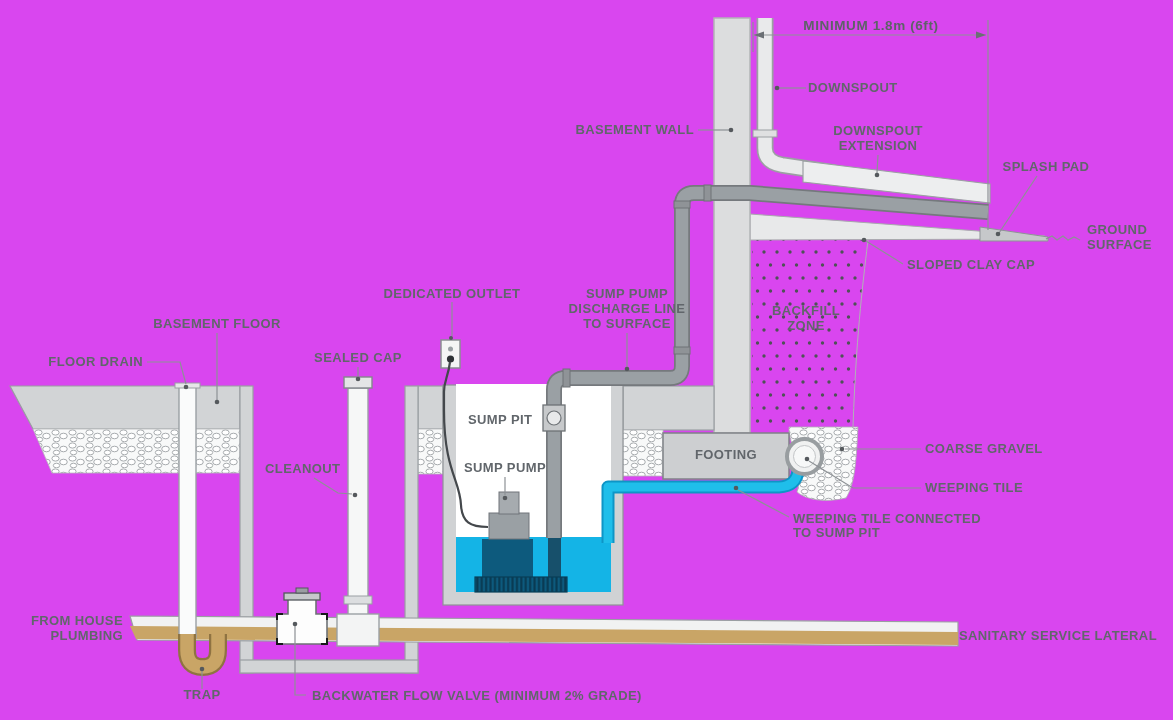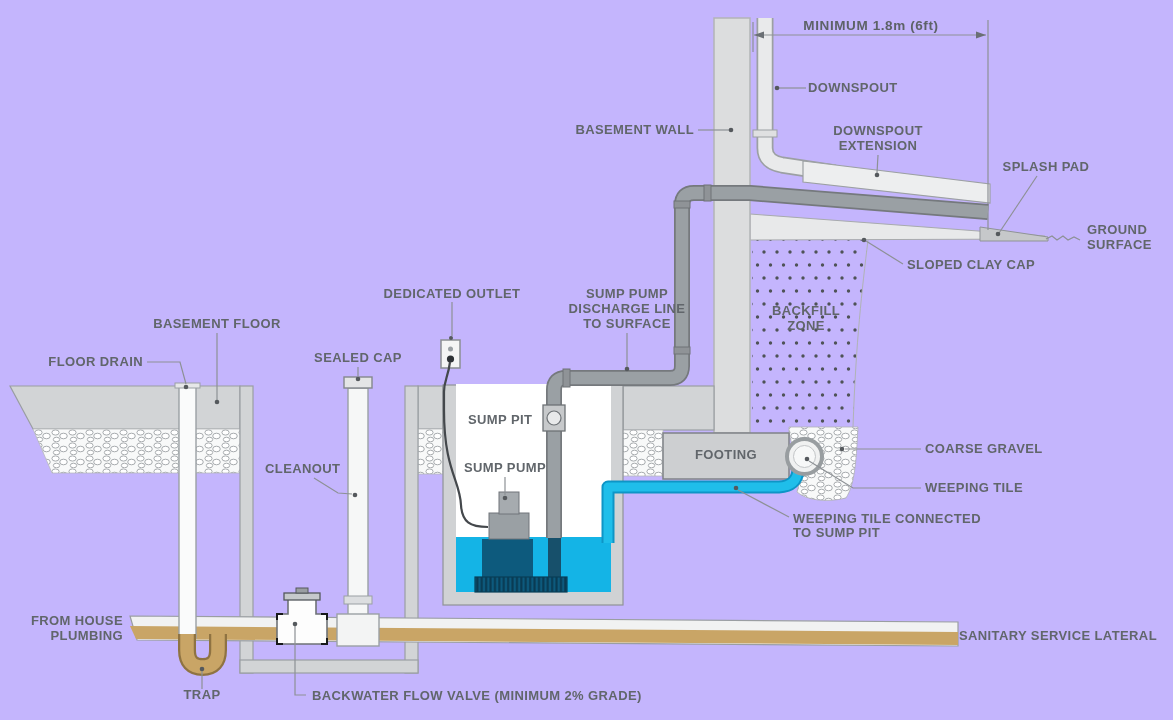--- a/index.html
+++ b/index.html
@@ -1,16 +1,16 @@
 <!DOCTYPE html>
 <html><head>
 <meta charset="utf-8">
 <style>
   html,body{margin:0;padding:0;background:#ffffff;}
-  .stage{width:1173px;height:720px;position:relative;background:#c4b5fd;overflow:hidden;}
+  .stage{width:1173px;height:720px;position:relative;background:#d946ef;overflow:hidden;}
   svg{display:block;}
   text{font-family:"Liberation Sans","DejaVu Sans",sans-serif;font-weight:bold;
        fill:#61666b;font-size:13px;letter-spacing:.4px;}
   .lbl{text-anchor:start;}
   .lblm{text-anchor:middle;}
   .lble{text-anchor:end;}
   .dim{font-size:13.5px;letter-spacing:.6px;fill:#5d6267;}
   .leader{stroke:#8d9195;stroke-width:1.2;fill:none;}
   .dot{fill:#55595d;}
 </style>

